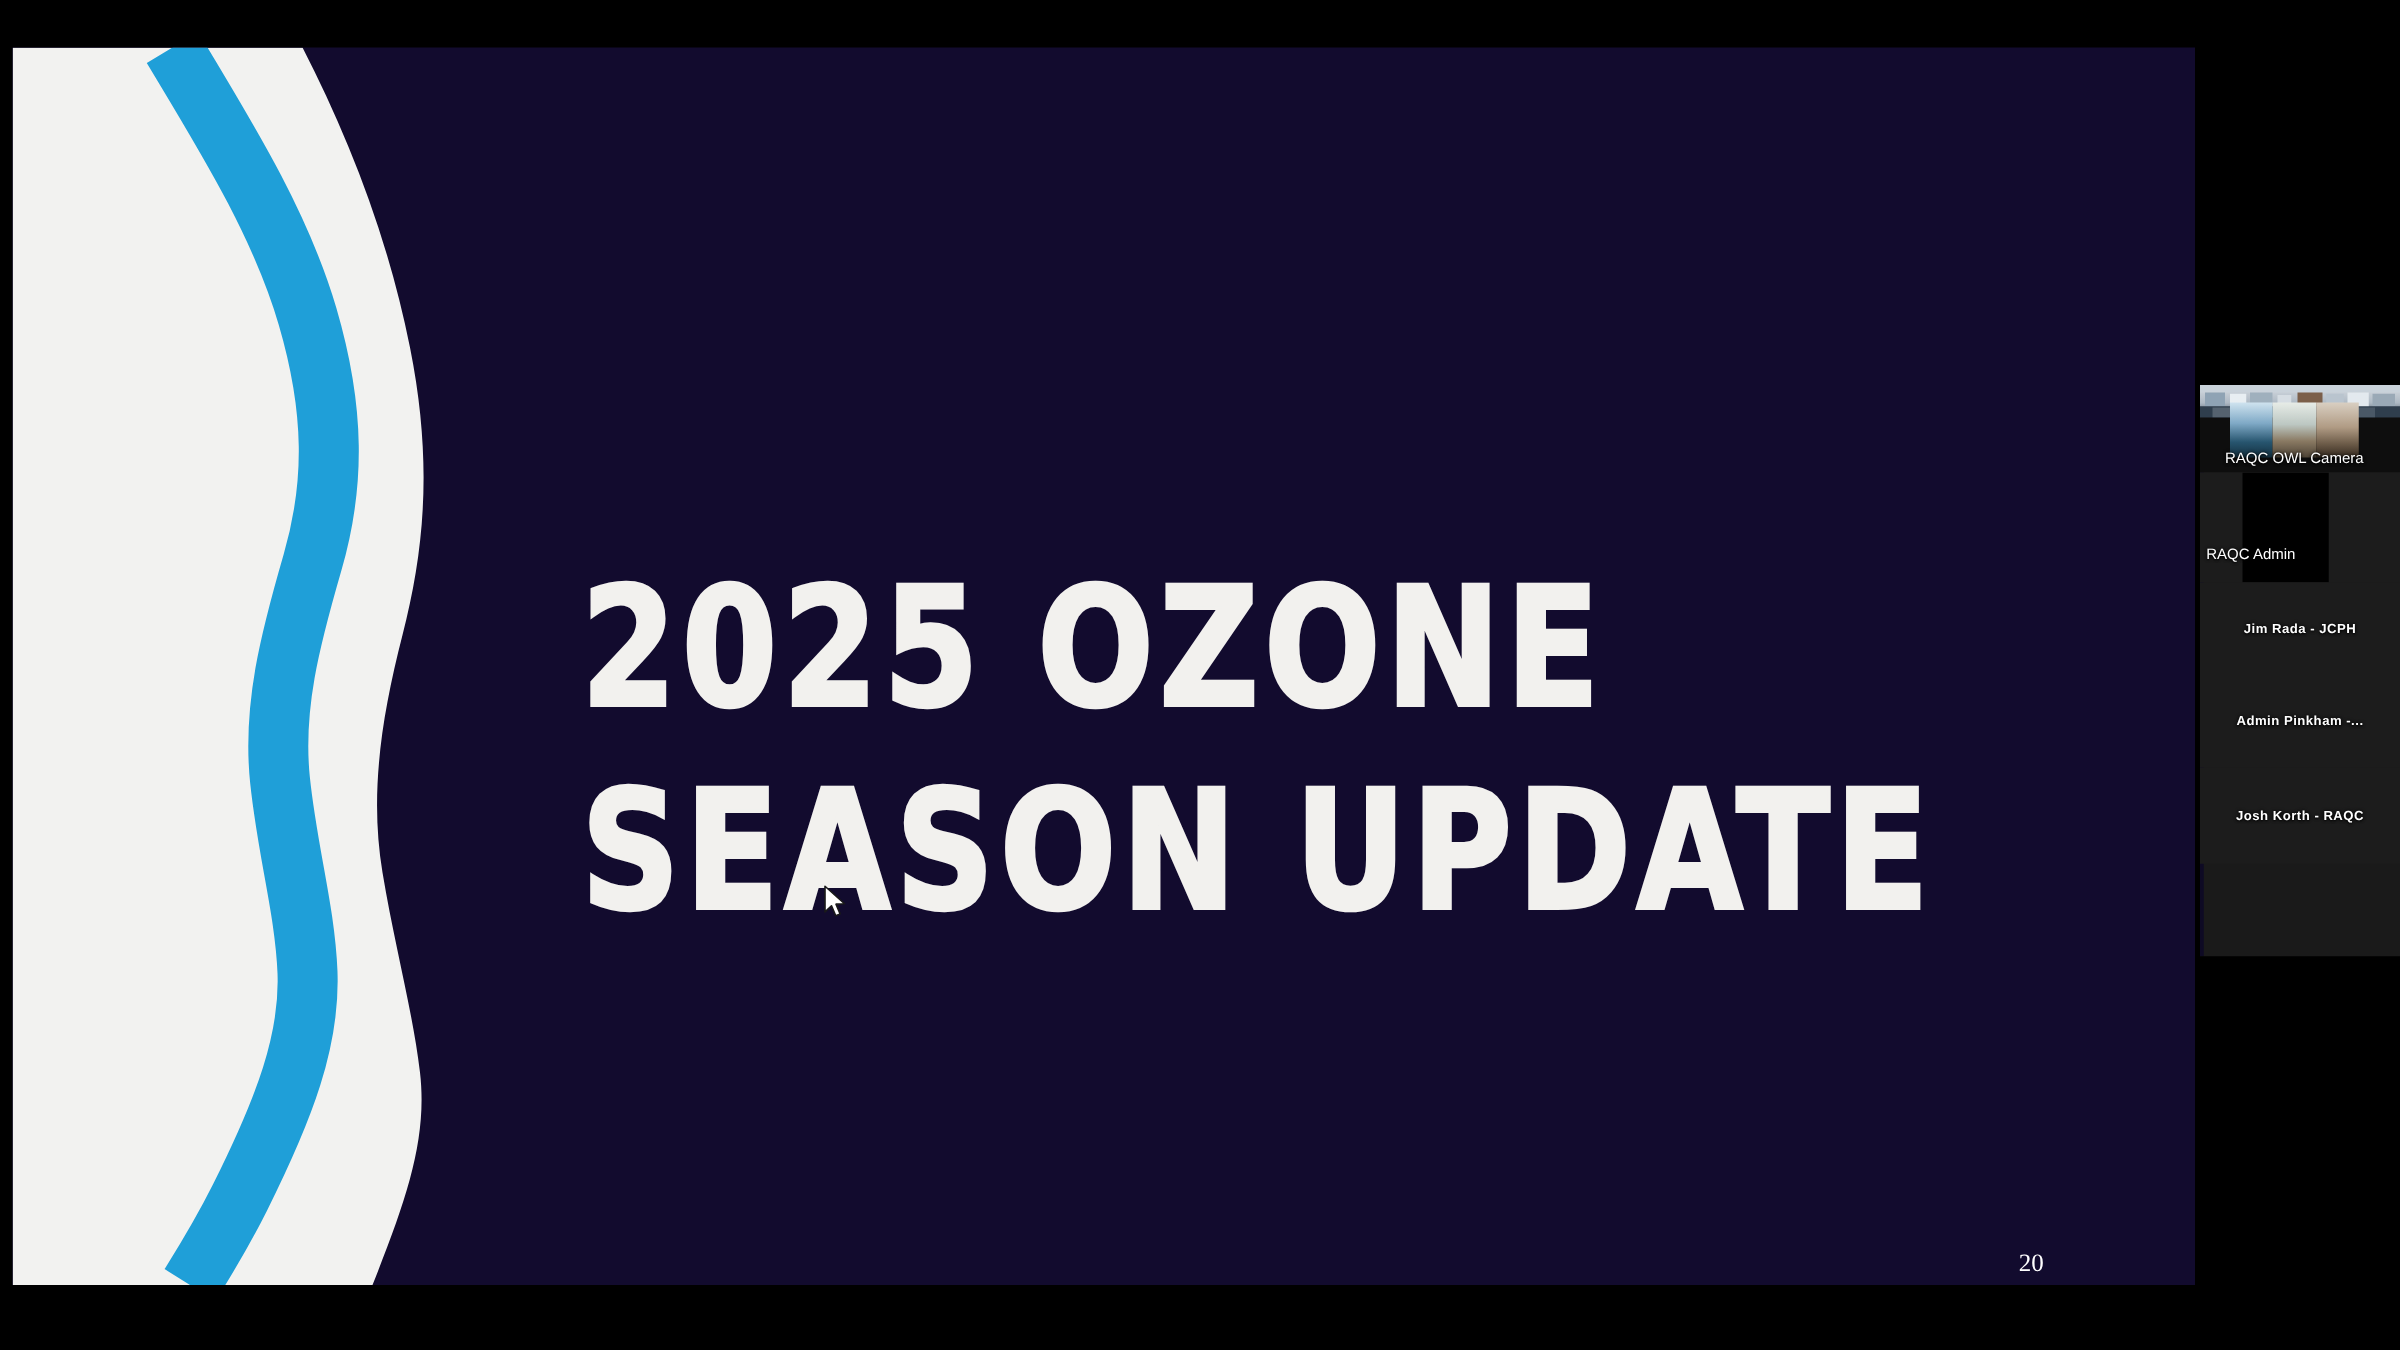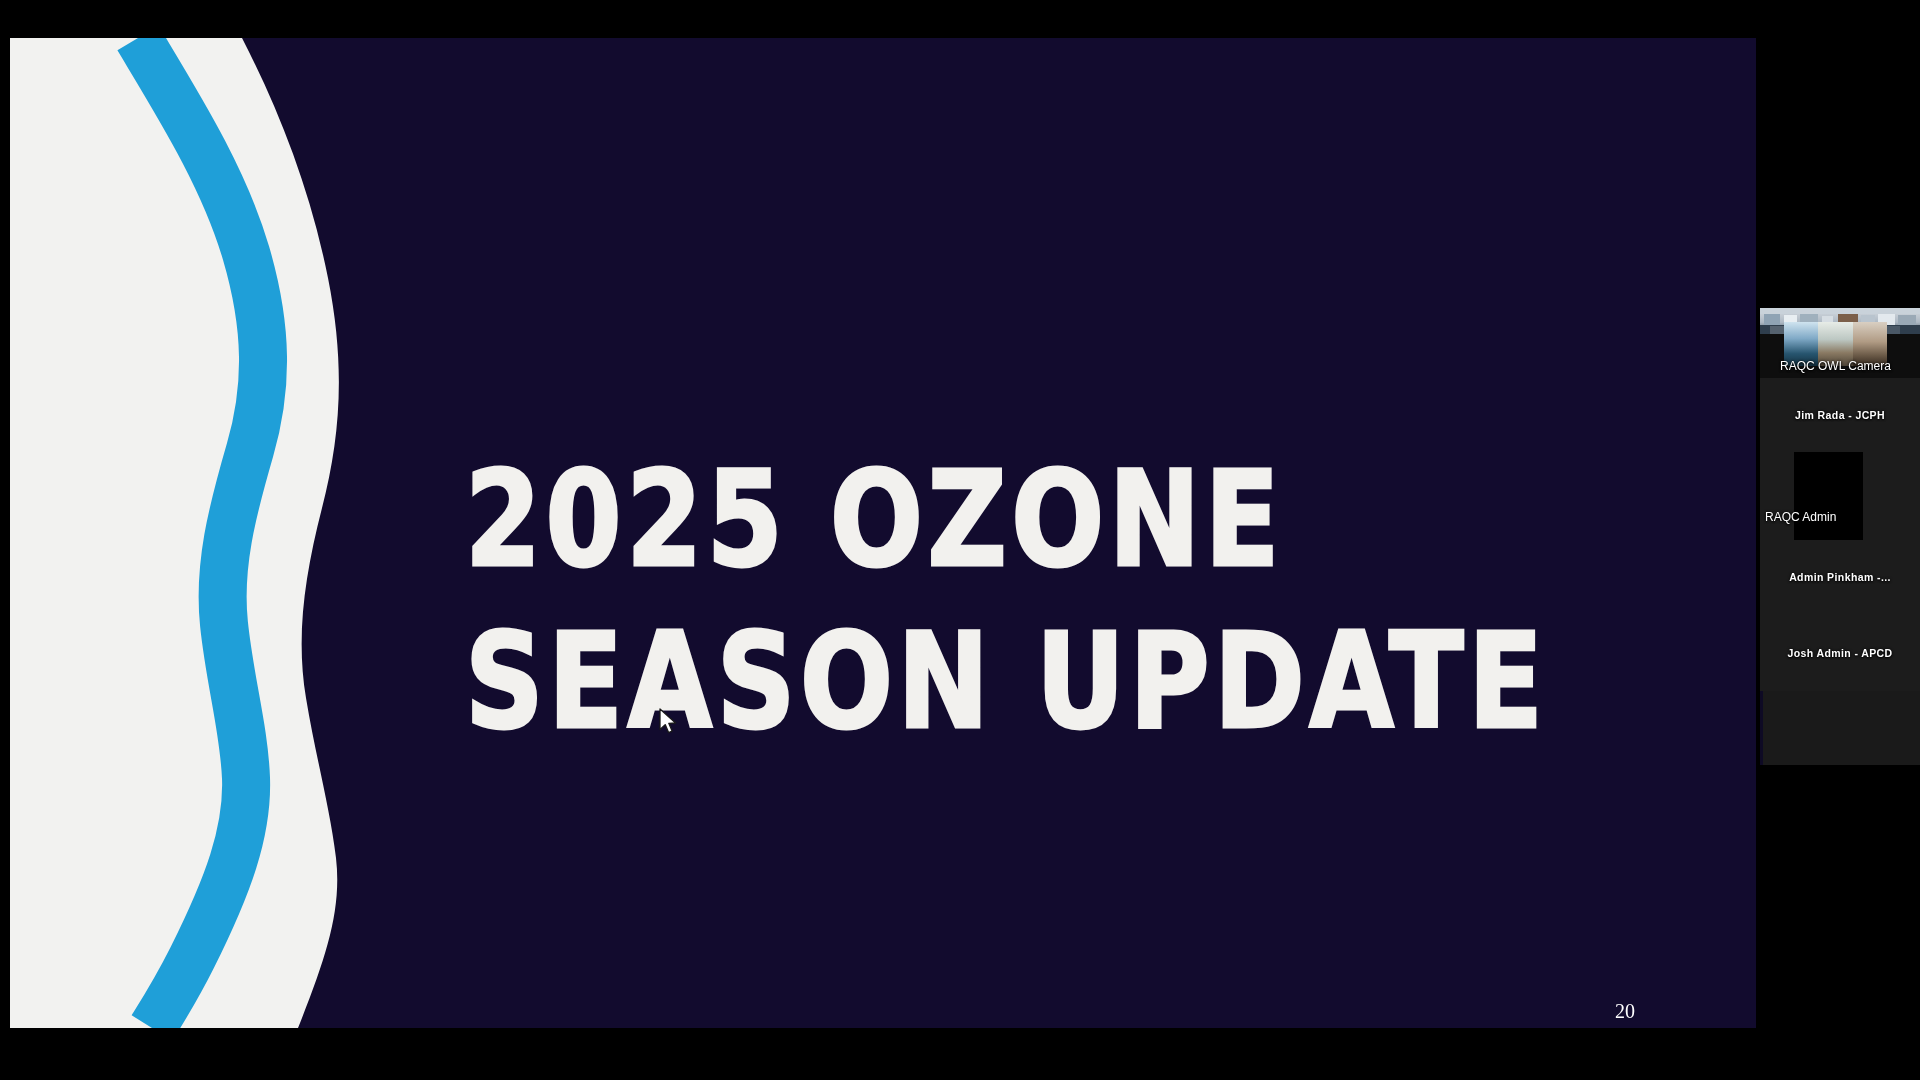--- a/index.html
+++ b/index.html
@@ -238,32 +238,32 @@
         <rect x="112" y="18" width="28" height="8" fill="#4a5866"></rect>
       </svg>
       <div class="owl-grid">
         <div class="owl-cell" style="background:linear-gradient(180deg,#cfe3ef 0%,#7fa9c6 38%,#27556f 72%,#14303f 100%);"></div>
         <div class="owl-cell" style="background:linear-gradient(180deg,#e7ece7 0%,#bcc7c2 40%,#8a7a63 70%,#4d4336 100%);"></div>
         <div class="owl-cell" style="background:linear-gradient(180deg,#d9cfc2 0%,#b09b84 45%,#6d5c49 75%,#34291f 100%);"></div>
       </div>
       <span class="tile-name">RAQC OWL Camera</span>
     </div>
 
-    <div class="tile tile-plain" id="tile-rada">
-      <span class="tile-name">Jim Rada - JCPH</span>
-    </div>
-
     <div class="tile" id="tile-admin">
       <div class="blackbox"></div>
       <span class="tile-name">RAQC Admin</span>
     </div>
 
+    <div class="tile tile-plain" id="tile-rada">
+      <span class="tile-name">Jim Rada - JCPH</span>
+    </div>
+
     <div class="tile tile-plain" id="tile-pinkham">
       <span class="tile-name">Admin Pinkham -...</span>
     </div>
 
     <div class="tile tile-plain" id="tile-korth">
-      <span class="tile-name">Josh Admin - APCD</span>
+      <span class="tile-name">Josh Korth - RAQC</span>
     </div>
 
   </div>
 
 </div>
 
 </body></html>

